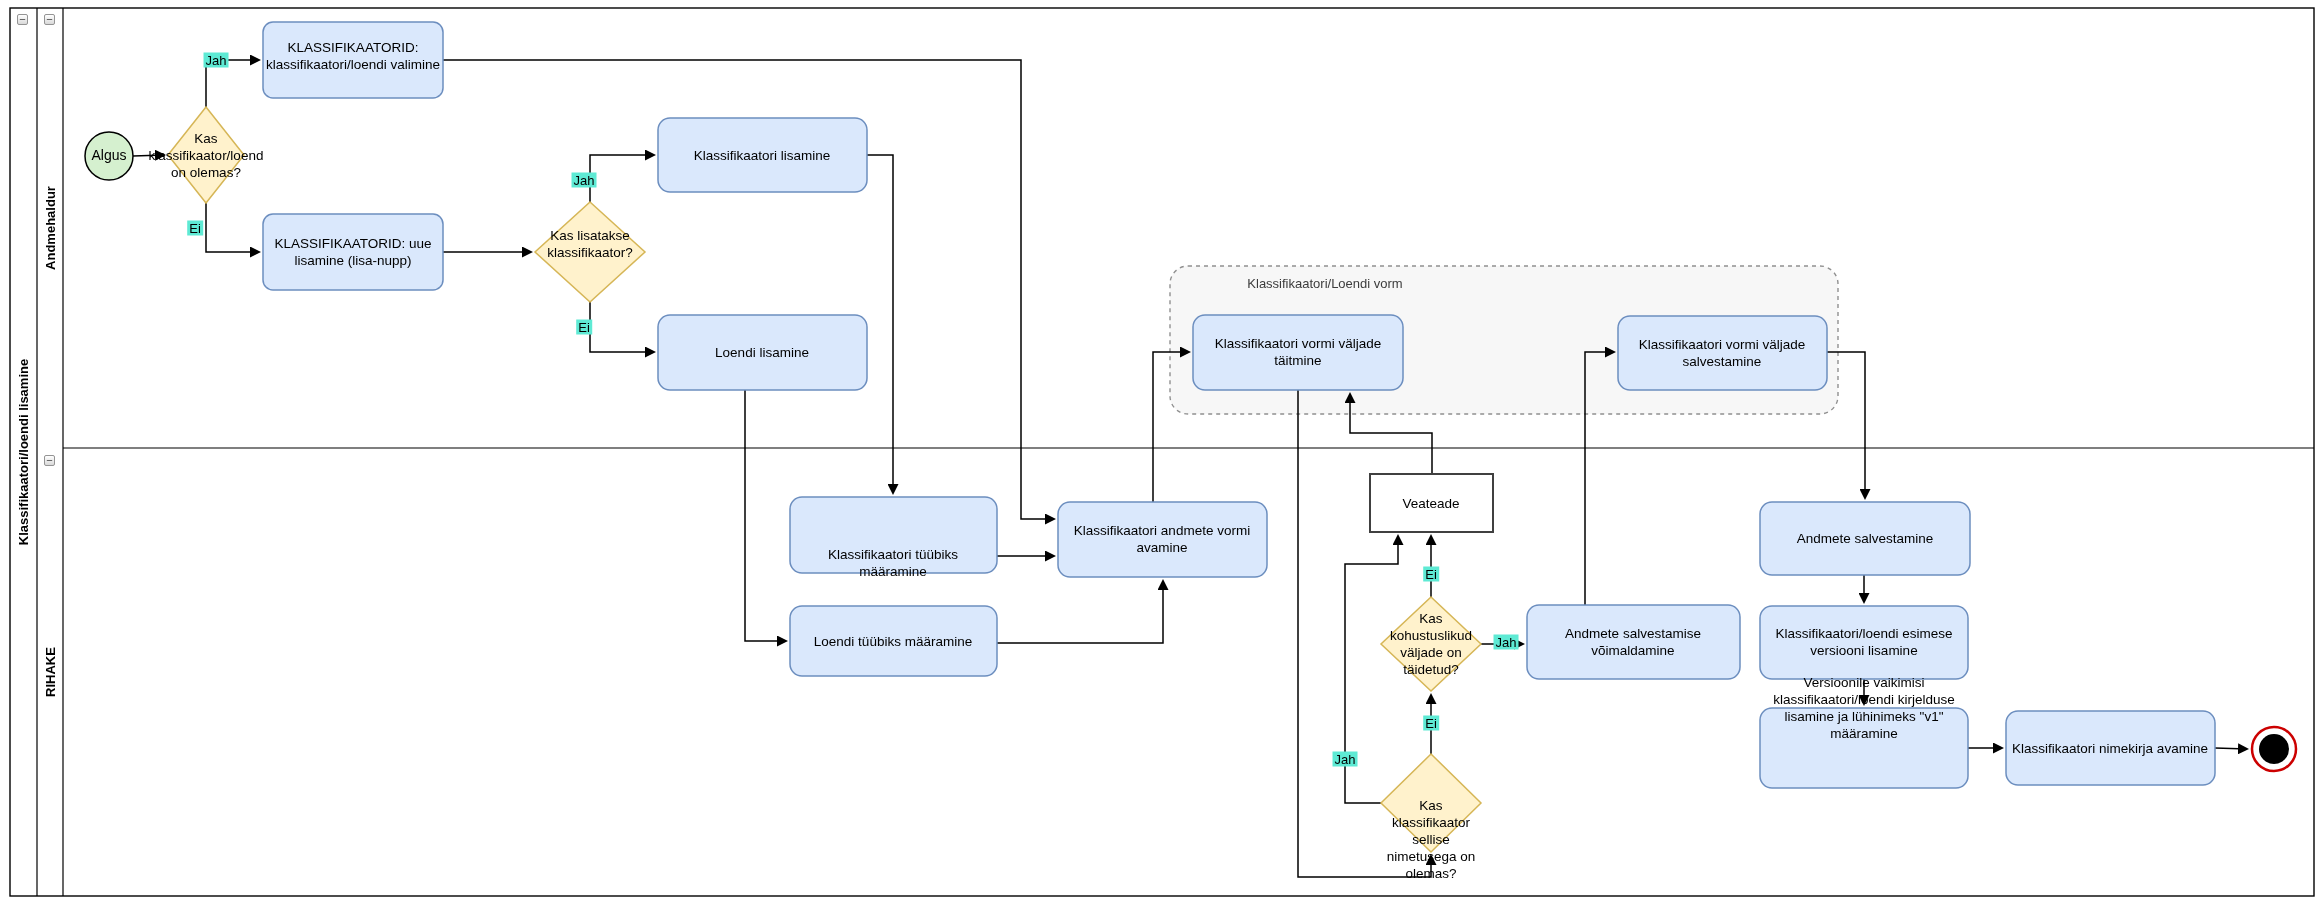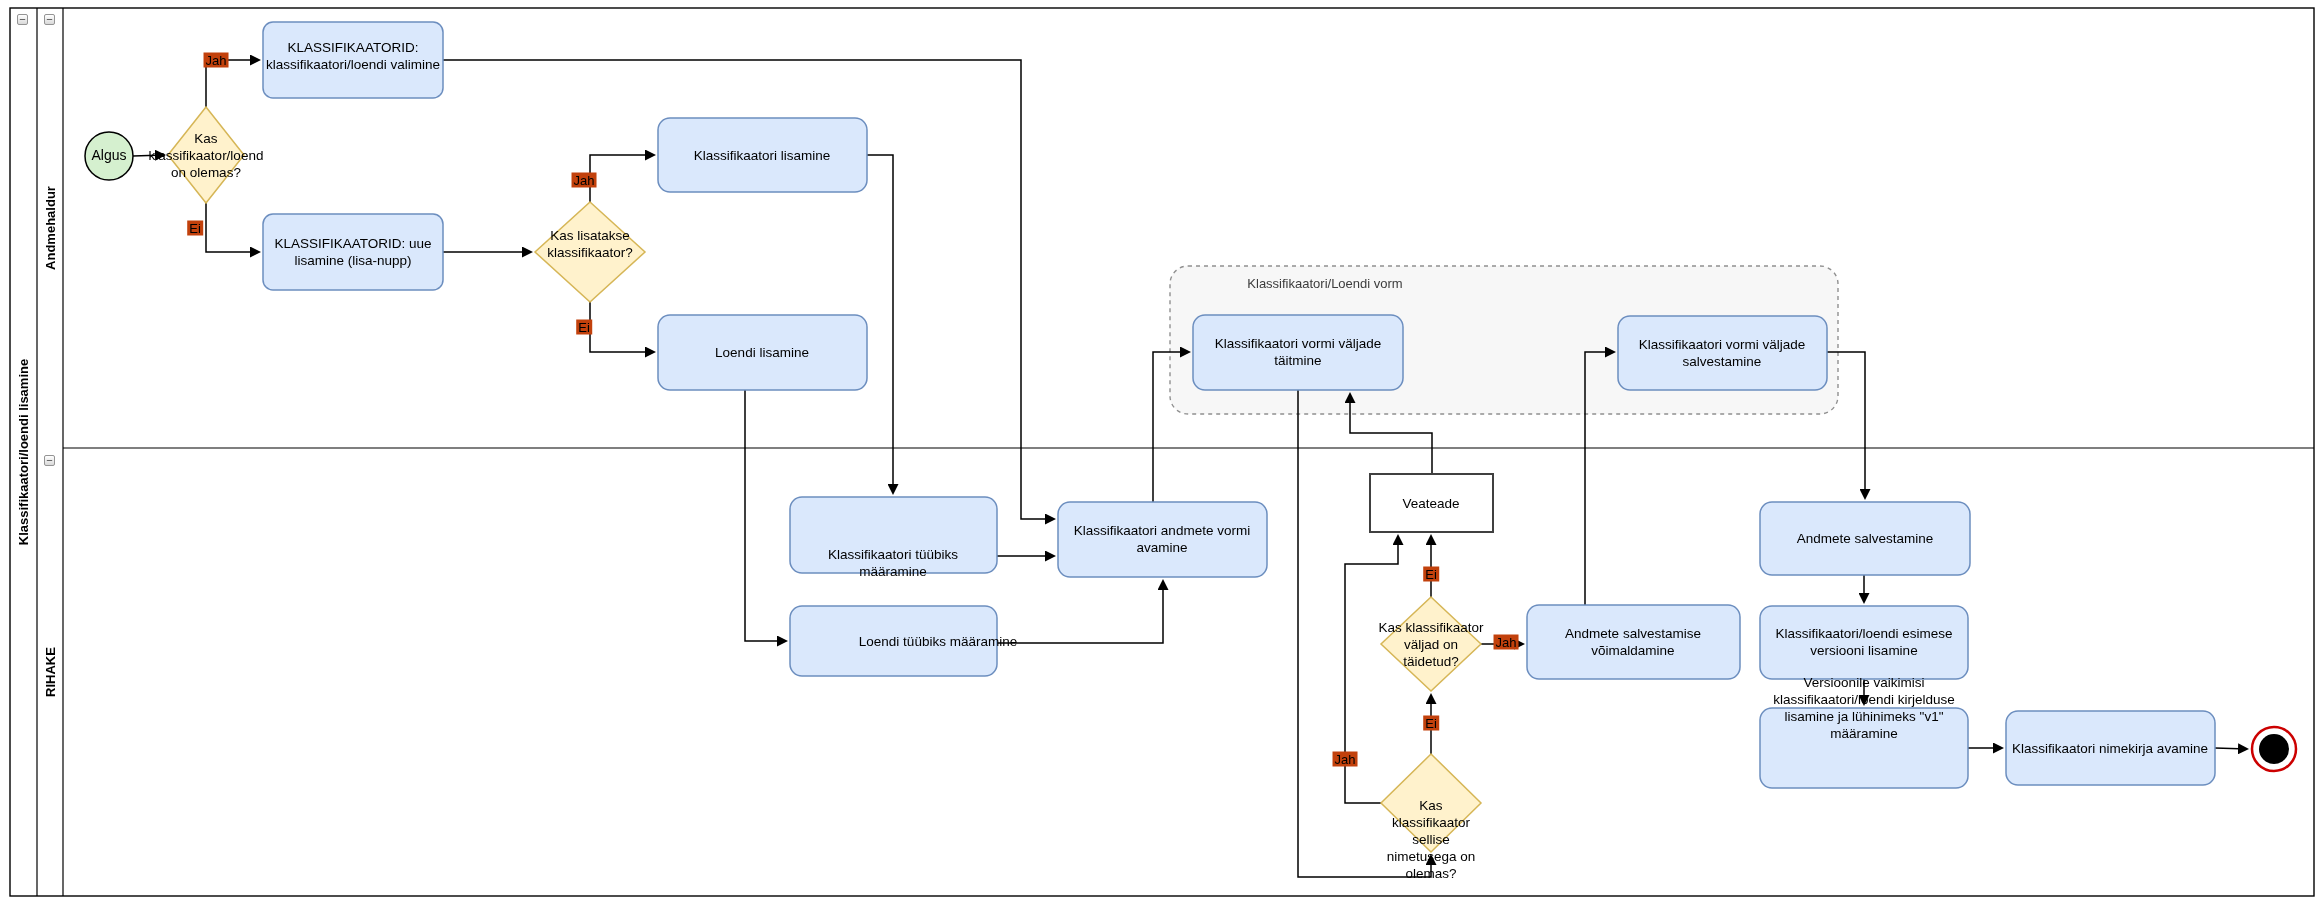--- a/index.html
+++ b/index.html
@@ -2,21 +2,21 @@
 <html><head>
 <meta charset="utf-8">
 <style>
   html,body{margin:0;padding:0;background:#ffffff;}
   body{font-family:"Liberation Sans","DejaVu Sans",sans-serif;}
   #stage{position:relative;width:2320px;height:906px;background:#fff;overflow:hidden;}
   #stage svg{position:absolute;left:0;top:0;}
   .lbl{position:absolute;transform:translate(-50%,-50%);text-align:center;
        font-size:13.5px;line-height:1.26;color:#000;pointer-events:none;white-space:normal;}
   .rot{transform:translate(-50%,-50%) rotate(-90deg);white-space:nowrap;font-weight:bold;font-size:13px;}
-  .edge-lbl{position:absolute;transform:translate(-50%,-50%);background:#c2410c;
+  .edge-lbl{position:absolute;transform:translate(-50%,-50%);background:#5eead4;
        padding:0 2px;font-size:13px;color:#000;pointer-events:none;white-space:nowrap;}
   .grp-lbl{font-size:13px;color:#3c3c3c;white-space:nowrap;}
   .start-lbl{font-size:14px;}
   .minus{position:absolute;width:11px;height:11px;border:1px solid #949494;border-radius:2px;
        background:linear-gradient(#ffffff,#d9d9d9);color:#444;font-size:11px;line-height:9px;
        text-align:center;cursor:pointer;box-sizing:border-box;}
 </style>
 </head>
 <body>
 
@@ -98,24 +98,24 @@
 <div class="lbl" style="left:206px;top:155px;width:132px;">Kas klassifikaator/loend on olemas?</div>
 <div class="lbl" style="left:353px;top:56px;width:180px;">KLASSIFIKAATORID: klassifikaatori/loendi valimine</div>
 <div class="lbl" style="left:353px;top:252px;width:176px;">KLASSIFIKAATORID: uue lisamine (lisa-nupp)</div>
 <div class="lbl" style="left:590px;top:244px;width:110px;">Kas lisatakse klassifikaator?</div>
 <div class="lbl" style="left:762px;top:155px;width:200px;">Klassifikaatori lisamine</div>
 <div class="lbl" style="left:762px;top:352px;width:200px;">Loendi lisamine</div>
 <div class="lbl grp-lbl" style="left:1325px;top:284px;">Klassifikaatori/Loendi vorm</div>
 <div class="lbl" style="left:1298px;top:352px;width:200px;">Klassifikaatori vormi väljade täitmine</div>
 <div class="lbl" style="left:1722px;top:353px;width:200px;">Klassifikaatori vormi väljade salvestamine</div>
 <div class="lbl" style="left:893px;top:535px;width:185px;margin-top:28px;">Klassifikaatori tüübiks määramine</div>
-<div class="lbl" style="left:938px;top:641px;width:200px;">Loendi tüübiks määramine</div>
+<div class="lbl" style="left:893px;top:641px;width:200px;">Loendi tüübiks määramine</div>
 <div class="lbl" style="left:1162px;top:539px;width:202px;">Klassifikaatori andmete vormi avamine</div>
 <div class="lbl" style="left:1431px;top:503px;width:96px;text-align:center;">Veateade</div>
-<div class="lbl" style="left:1431px;top:644px;width:106px;">Kas klassifikaator väljad on täidetud?</div>
+<div class="lbl" style="left:1431px;top:644px;width:106px;">Kas kohustuslikud väljade on täidetud?</div>
 <div class="lbl" style="left:1431px;top:803px;width:104px;margin-top:36px;">Kas klassifikaator sellise nimetusega on olemas?</div>
 <div class="lbl" style="left:1633px;top:642px;width:205px;">Andmete salvestamise võimaldamine</div>
 <div class="lbl" style="left:1865px;top:538px;width:205px;">Andmete salvestamine</div>
 <div class="lbl" style="left:1864px;top:642px;width:198px;">Klassifikaatori/loendi esimese versiooni lisamine</div>
 <div class="lbl" style="left:1864px;top:708px;width:224px;text-align:center;">Versioonile vaikimisi klassifikaatori/loendi kirjelduse lisamine ja lühinimeks "v1" määramine</div>
 <div class="lbl" style="left:2110px;top:748px;width:205px;">Klassifikaatori nimekirja avamine</div>
 
 <div class="edge-lbl" style="left:216px;top:60px;">Jah</div>
 <div class="edge-lbl" style="left:195px;top:228px;">Ei</div>
 <div class="edge-lbl" style="left:584px;top:180px;">Jah</div>

